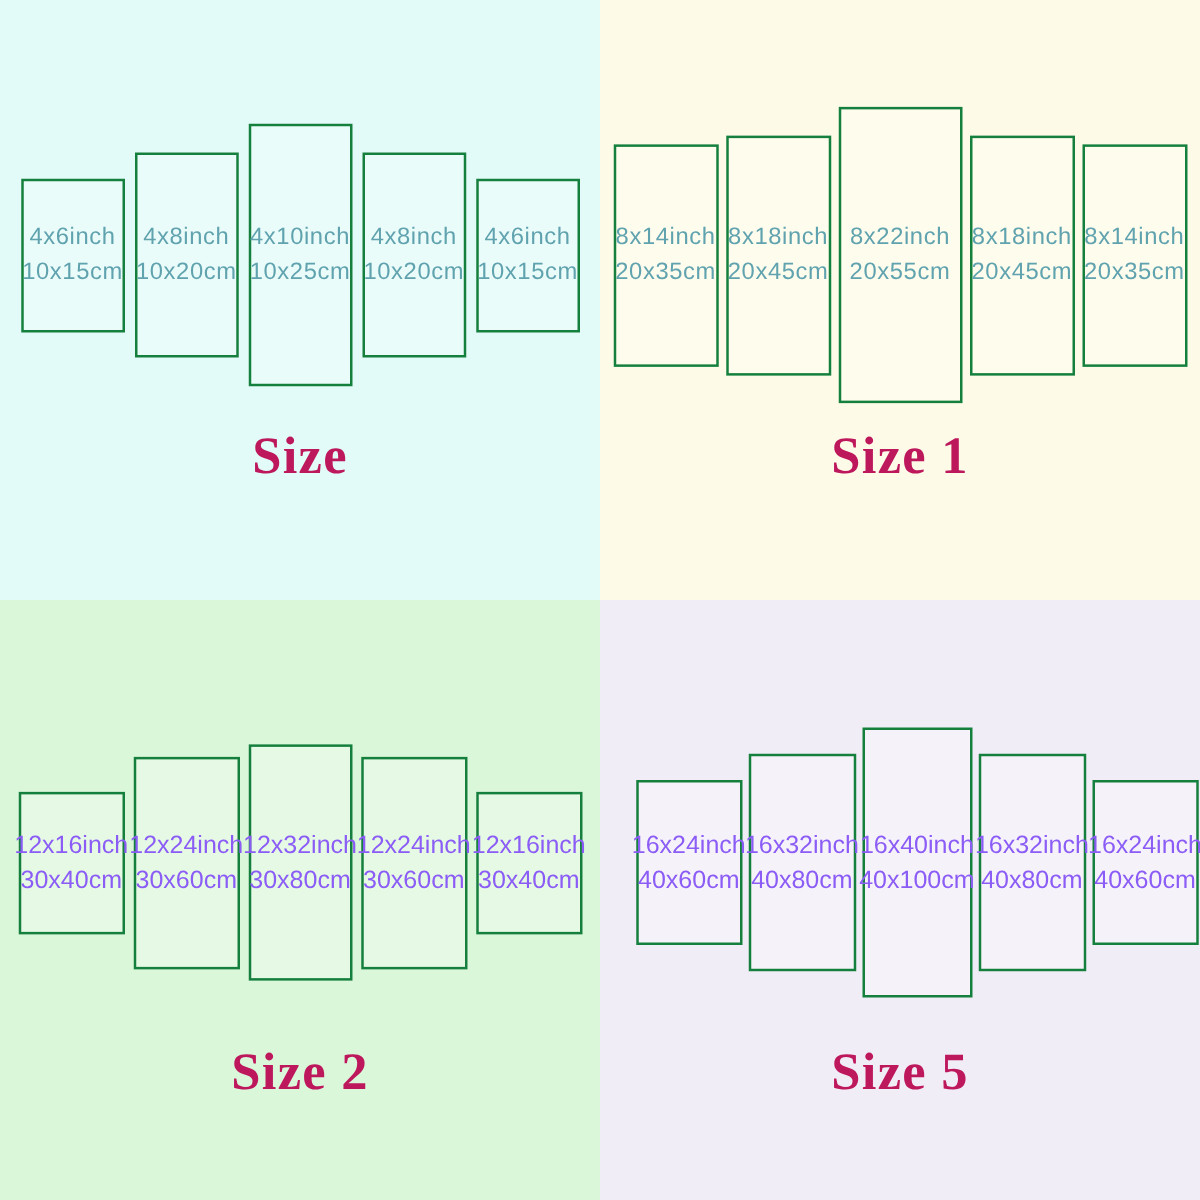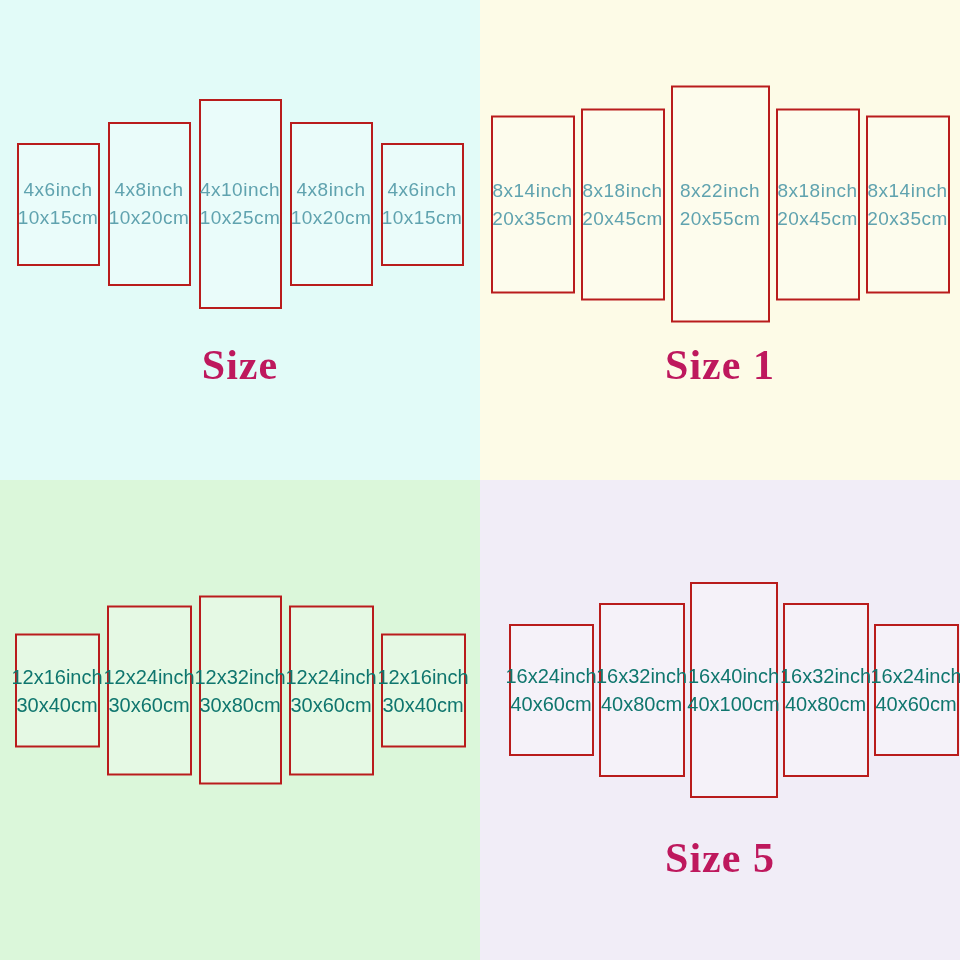--- a/index.html
+++ b/index.html
@@ -33,37 +33,37 @@
     align-items: center;
   }
   .q-tl .panel-row, .q-tr .panel-row { top: 204px; transform: translateY(-50%); }
   .q-bl .panel-row, .q-br .panel-row { top: 210px; transform: translateY(-50%); }
   .q-tl .panel-row { gap: 8px; }
   .q-tr .panel-row { gap: 6px; }
   .q-bl .panel-row { gap: 7px; }
   .q-br .panel-row { gap: 5px; padding-left: 27px; }
 
   .panel {
-    border: 2px solid #b91c1c;
+    border: 2px solid #15803d;
     background: rgba(255,255,255,0.28);
     display: flex;
     flex-direction: column;
     justify-content: center;
     align-items: center;
     flex: 0 0 auto;
   }
   .panel-label {
     color: #60a3af;
     font-size: 19px;
     line-height: 28px;
     text-align: center;
     white-space: nowrap;
     letter-spacing: 0.5px;
   }
-  .q-bl .panel-label, .q-br .panel-label { font-size: 20px; letter-spacing: 0px; color: #0f766e; }
+  .q-bl .panel-label, .q-br .panel-label { font-size: 20px; letter-spacing: 0px; color: #8b5cf6; }
 
   
   .q-tl .p-s { width: 83px; height: 123px; }
   .q-tl .p-m { width: 83px; height: 164px; }
   .q-tl .p-l { width: 83px; height: 210px; }
 
   .q-tr .p-s { width: 84px; height: 178px; }
   .q-tr .p-m { width: 84px; height: 192px; }
   .q-tr .p-l { width: 99px; height: 237px; }
 
@@ -162,20 +162,21 @@
       </div>
       <div class="panel p-m">
         <span class="panel-label">12x24inch</span>
         <span class="panel-label">30x60cm</span>
       </div>
       <div class="panel p-s">
         <span class="panel-label">12x16inch</span>
         <span class="panel-label">30x40cm</span>
       </div>
     </div>
+    <div class="quad-title">Size 2</div>
   </section>
 
   <section class="quadrant q-br">
     <div class="panel-row">
       <div class="panel p-s">
         <span class="panel-label">16x24inch</span>
         <span class="panel-label">40x60cm</span>
       </div>
       <div class="panel p-m">
         <span class="panel-label">16x32inch</span>

